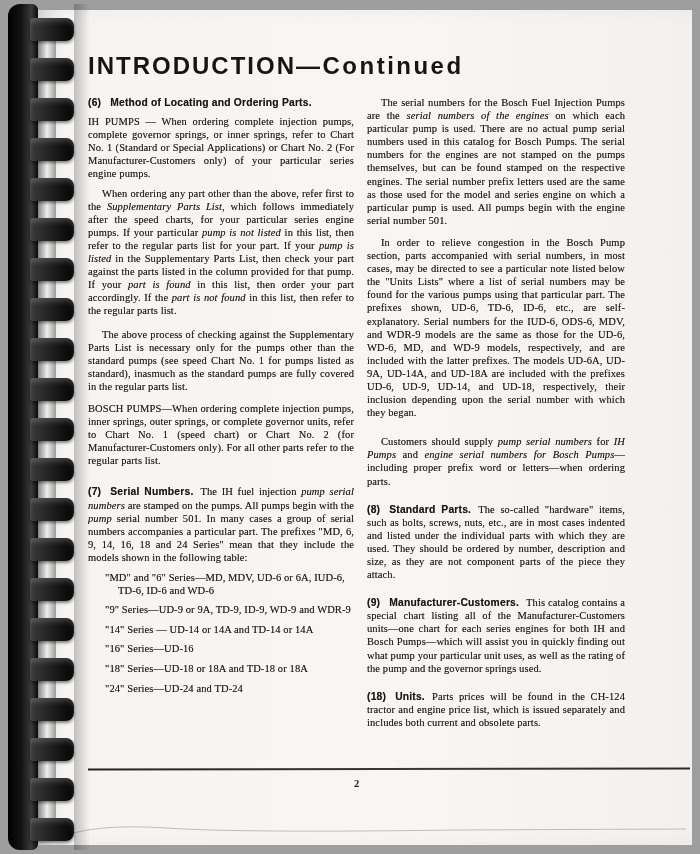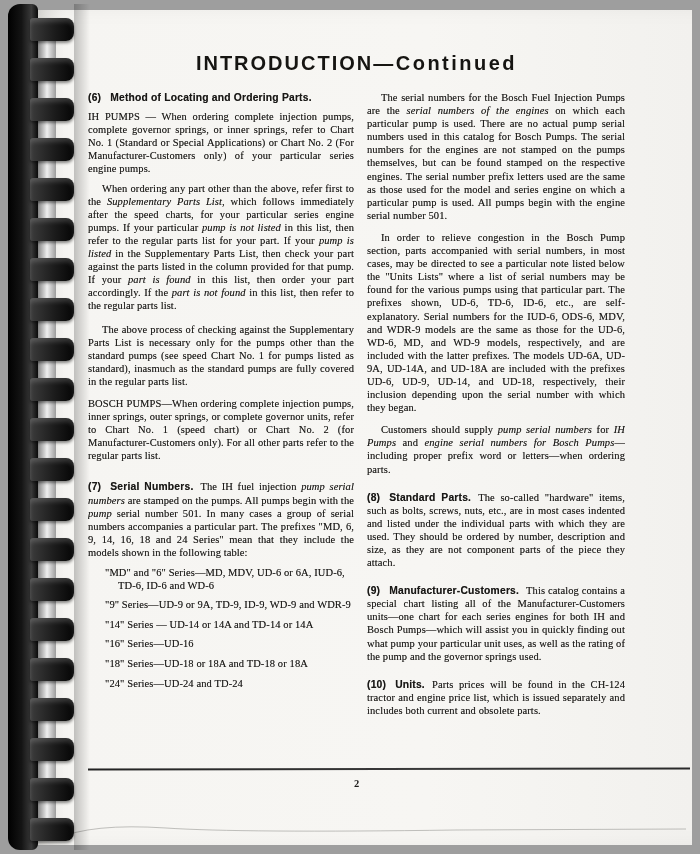--- a/index.html
+++ b/index.html
@@ -31,23 +31,23 @@
     box-shadow: inset 0 4px 4px rgba(255,255,255,.16), 0 2px 3px rgba(0,0,0,.45);
   }
   .binding-shadow {
     position:absolute; left:70px; top:0; bottom:0; width:16px;
     background:linear-gradient(90deg, rgba(0,0,0,.22), rgba(0,0,0,0));
   }
 
   
   .content { position:absolute; left:62px; top:0; width:537px; color:#1d1c1a; }
   .title {
-    margin-top:42px; text-align:center;
+    margin-top:42px; 
     font-family:"Liberation Sans", sans-serif; font-weight:800;
-    font-size:20px; color:#161512; letter-spacing:2px; white-space:nowrap;
+    font-size:24px; color:#161512; letter-spacing:2px; white-space:nowrap;
   }
   .title .suffix { letter-spacing:2.5px; }
 
   .columns {
     margin-top:16px; height:662px; overflow:hidden;
     display:flex; gap:13px;
   }
   .col { font-size:10.5px; line-height:13.1px; text-align:justify; letter-spacing:.1px;
          text-shadow:0 0 .4px rgba(30,28,25,.55); }
   .col.left  { width:266px; }
@@ -114,27 +114,27 @@
           <p class="model-item">"18" Series—UD-18 or 18A and TD-18 or 18A</p>
           <p class="model-item">"24" Series—UD-24 and TD-24</p>
         </div>
       </div>
 
       <div class="col right">
         <p class="body indent" style="margin-top:0"><span>The serial numbers for the Bosch Fuel Injection Pumps are the </span><span class="it">serial numbers of the engines</span><span> on which each particular pump is used.  There are no actual pump serial numbers used in this catalog for Bosch Pumps.  The serial numbers for the engines are not stamped on the pumps themselves, but can be found stamped on the respective engines.  The serial number prefix letters used are the same as those used for the model and series engine on which a particular pump is used.  All pumps begin with the engine serial number 501.</span></p>
 
         <p class="body indent" style="margin-top:9px"><span>In order to relieve congestion in the Bosch Pump section, parts accompanied with serial numbers, in most cases, may be directed to see a particular note listed below the "Units Lists" where a list of serial numbers may be found for the various pumps using that particular part.  The prefixes shown, UD-6, TD-6, ID-6, etc., are self-explanatory.  Serial numbers for the IUD-6, ODS-6, MDV, and WDR-9 models are the same as those for the UD-6, WD-6, MD, and WD-9 models, respectively, and are included with the latter prefixes.  The models UD-6A, UD-9A, UD-14A, and UD-18A are included with the prefixes UD-6, UD-9, UD-14, and UD-18, respectively, their inclusion depending upon the serial number with which they began.</span></p>
 
-        <p class="body indent" style="margin-top:9px"><span>Customers should supply </span><span class="it">pump serial numbers</span><span> for </span><span class="it">IH Pumps</span><span> and </span><span class="it">engine serial numbers for Bosch Pumps</span><span>—including proper prefix word or letters—when ordering parts.</span></p>
+        <p class="body indent" style="margin-top:16px"><span>Customers should supply </span><span class="it">pump serial numbers</span><span> for </span><span class="it">IH Pumps</span><span> and </span><span class="it">engine serial numbers for Bosch Pumps</span><span>—including proper prefix word or letters—when ordering parts.</span></p>
 
         <p class="body gap-md"><span class="secnum">(8)</span><span class="sechead">Standard Parts.</span><span><span>The so-called "hardware" items, such as bolts, screws, nuts, etc., are in most cases indented and listed under the individual parts with which they are used.  They should be ordered by number, description and size, as they are not component parts of the piece they attach.</span></span></p>
 
         <p class="body gap-md"><span class="secnum">(9)</span><span class="sechead">Manufacturer-Customers.</span><span><span>This catalog contains a special chart listing all of the Manufacturer-Customers units—one chart for each series engines for both IH and Bosch Pumps—which will assist you in quickly finding out what pump your particular unit uses, as well as the rating of the pump and the governor springs used.</span></span></p>
 
-        <p class="body gap-md"><span class="secnum">(10)</span><span class="sechead">Units.</span><span><span>Parts prices will be found in the CH-124 tractor and engine price list, which is issued separately and includes both current and obsolete parts.</span></span></p>
+        <p class="body gap-md"><span class="secnum">(18)</span><span class="sechead">Units.</span><span><span>Parts prices will be found in the CH-124 tractor and engine price list, which is issued separately and includes both current and obsolete parts.</span></span></p>
       </div>
 
     </div>
   </div>
 
   <div class="footer-rule"></div>
   <div class="page-number">2</div>
 
   <svg class="curl-svg" width="630" height="22" viewBox="0 0 630 22">
     <path d="M0 20 Q 35 4 110 9 T 400 11 L 630 10" fill="none" stroke="#8f8f8c" stroke-width="1" opacity="0.55"></path>

